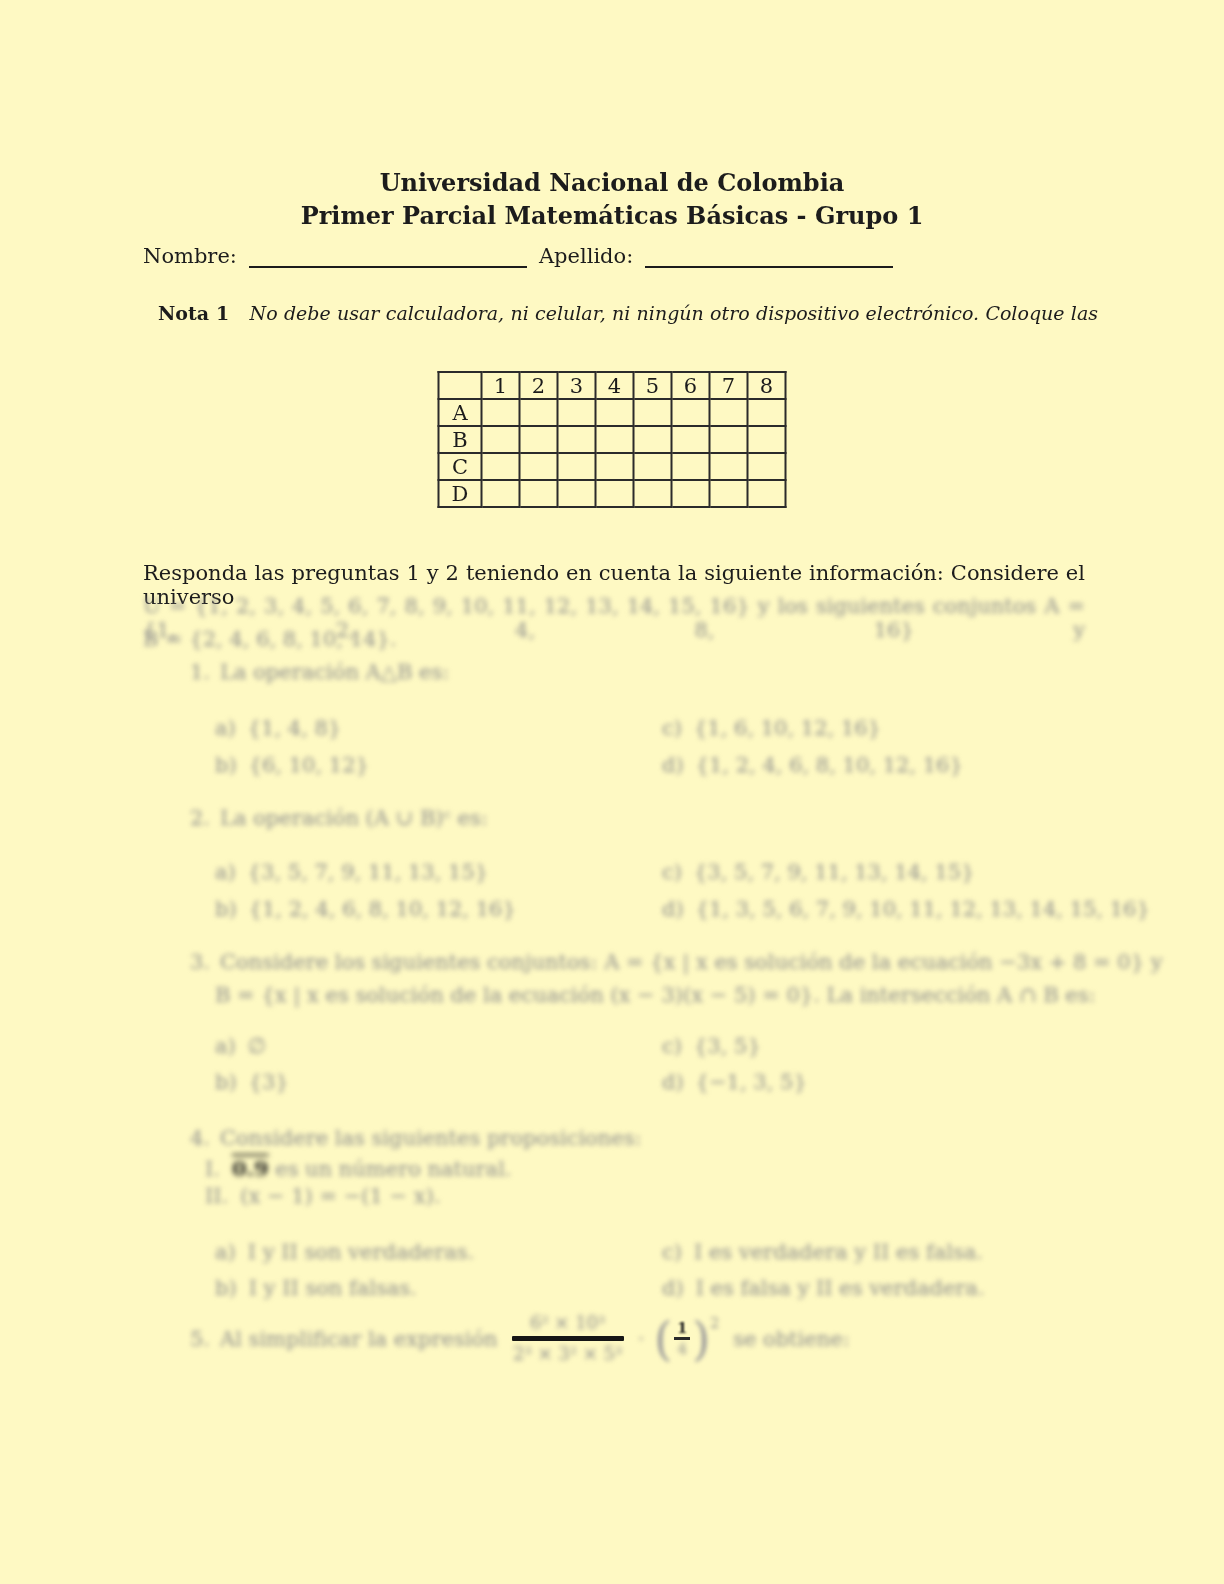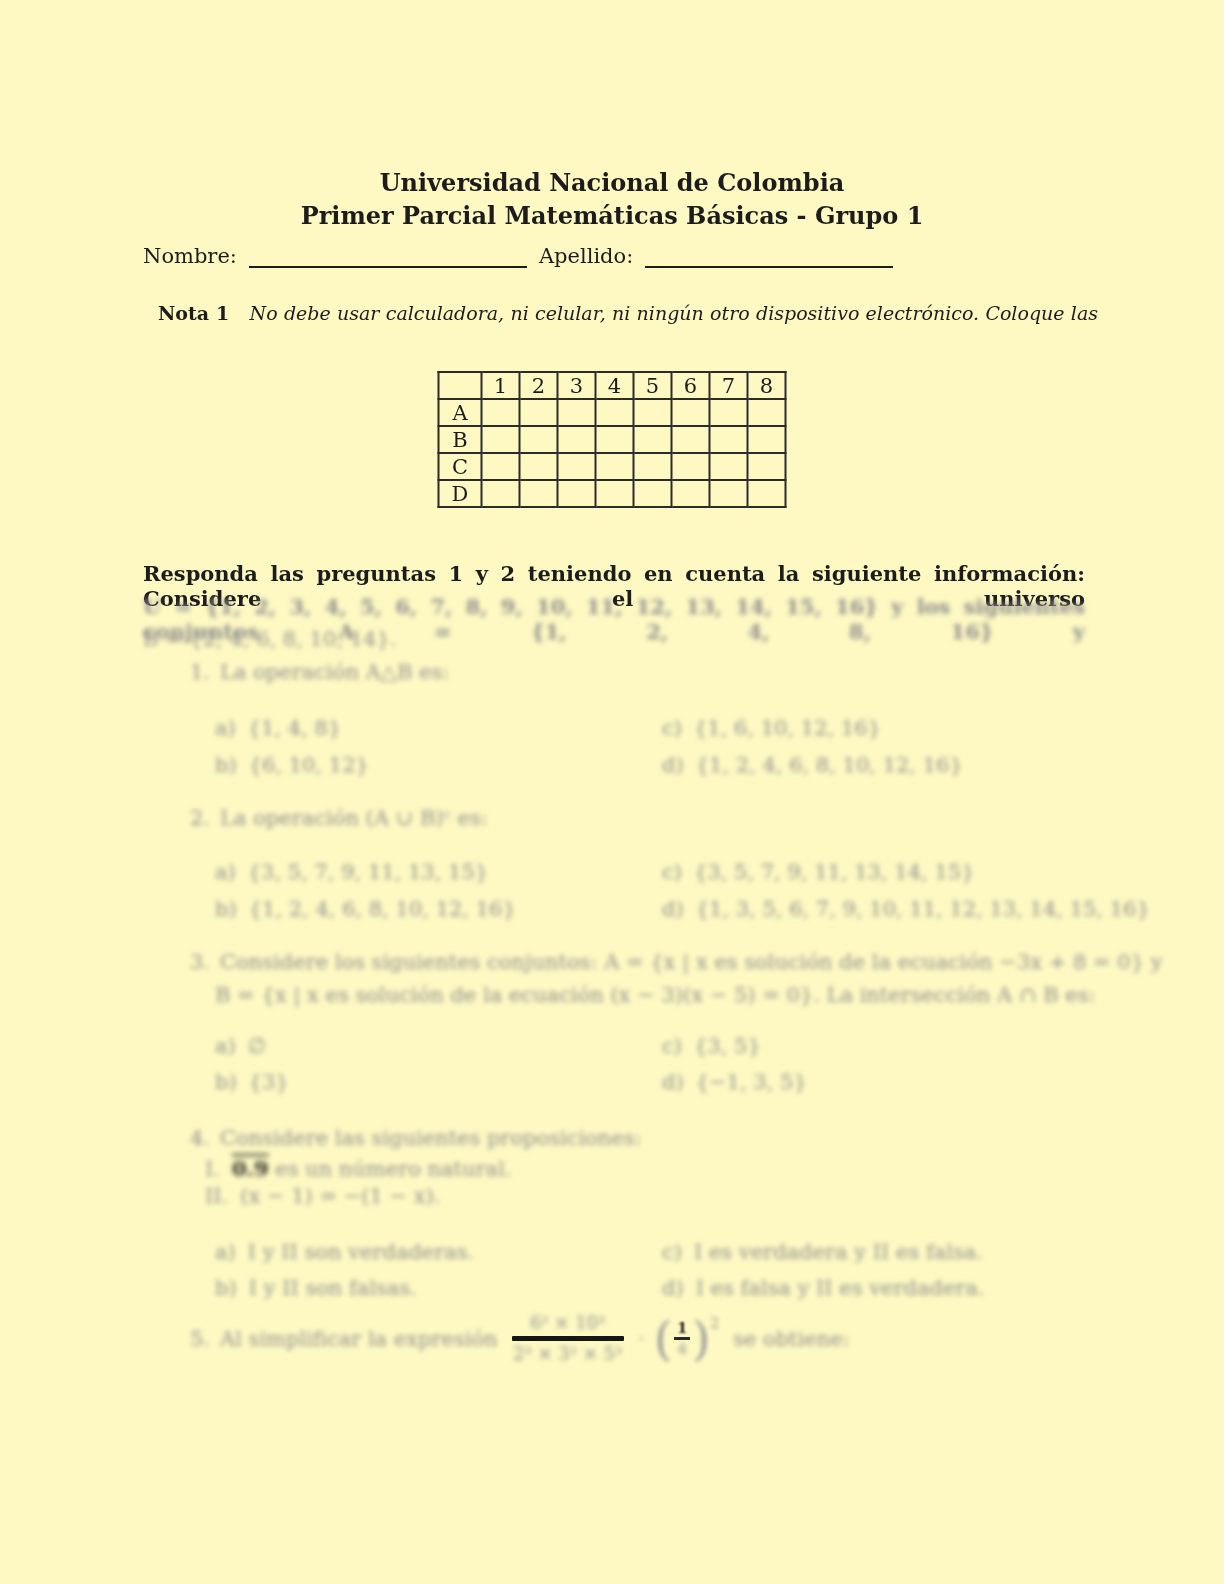--- a/index.html
+++ b/index.html
@@ -16,21 +16,21 @@
   .nota-line1{text-align:justify;text-align-last:justify;}
   .nota-label{font-weight:bold;font-style:normal;margin-right:14px;}
   .it{font-style:italic;}
   table.ans{position:absolute;top:371px;left:50%;transform:translateX(-50%);
             border-collapse:collapse;}
   table.ans td{border:2px solid #2b2b2b;width:36px;height:25px;text-align:center;
                font-size:21px;padding:0;}
   table.ans td.lbl{width:41px;}
   .line{position:absolute;font-size:21px;white-space:nowrap;}
   .jline{position:absolute;left:143px;width:942px;font-size:21px;white-space:normal;
-         text-align:justify;text-align-last:justify;font-weight:bold;}
+         text-align:justify;text-align-last:justify;}
   .blur{color:#8d8d8d;filter:blur(2.6px);}
   .dark{color:#1f1f1f;font-weight:bold;filter:blur(1.2px);}
   .ovl{text-decoration:overline;}
   .qnum{display:inline-block;margin-right:10px;}
   .optlab{display:inline-block;margin-right:12px;}
   .q5row{position:absolute;top:1312px;left:190px;display:flex;align-items:center;
          gap:10px;font-size:21px;white-space:nowrap;}
   .frac{display:inline-flex;flex-direction:column;align-items:center;font-size:18px;
         line-height:22px;margin:0 4px;}
   .frac .bar{height:5px;background:#161616;width:112px;margin:2px 0;border-radius:1px;}

